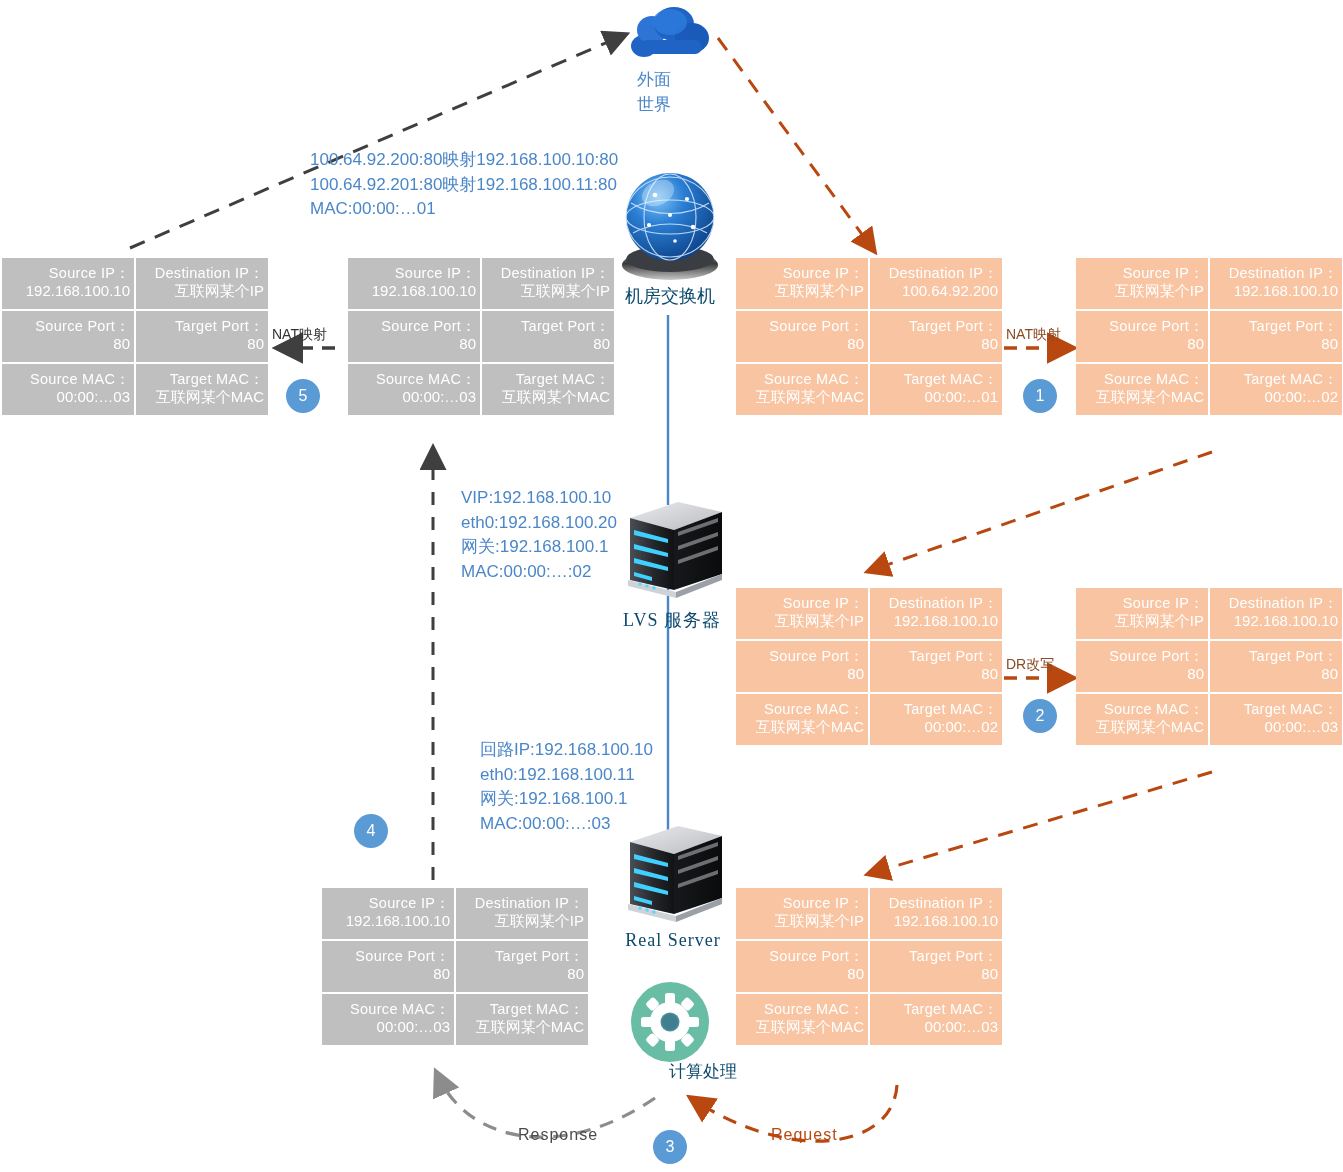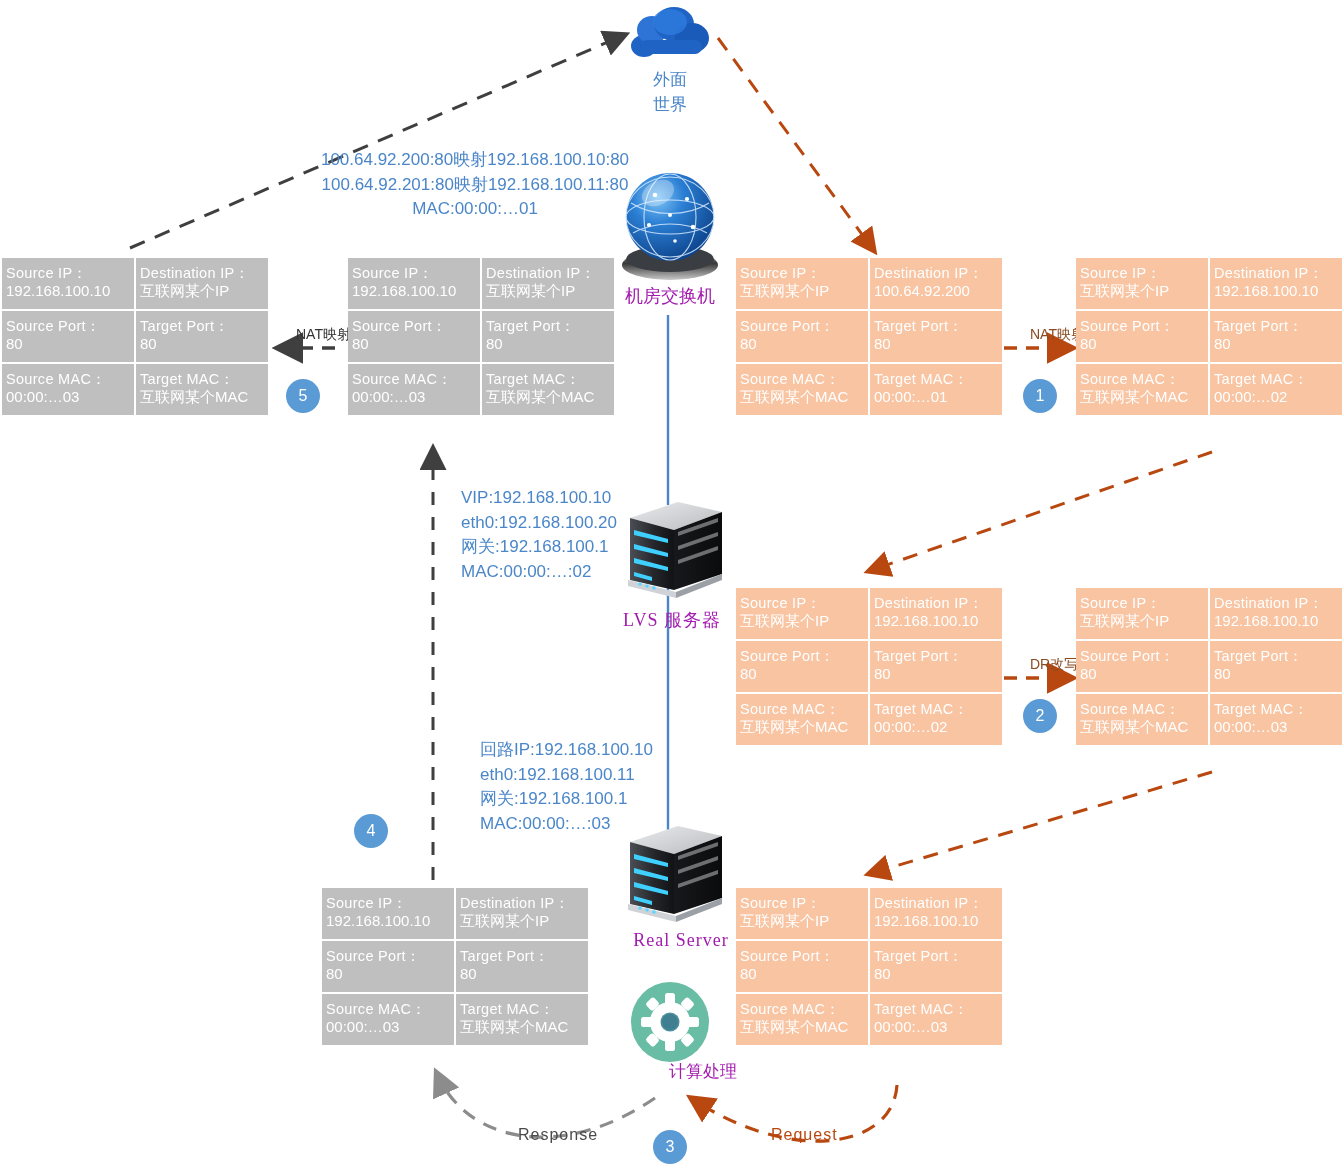--- a/index.html
+++ b/index.html
@@ -32,21 +32,21 @@
     background: #ffffff;
   }
   .packet-cell {
     padding: 6px 4px 8px 4px;
     text-align: center;
     color: #ffffff;
     line-height: 1.25;
     display: flex;
     flex-direction: column;
     justify-content: center;
-    align-items: flex-start;
+    align-items: flex-end;
   }
   .packet-cell .k {
     font-size: 14.5px;
     letter-spacing: .3px;
     white-space: nowrap;
   }
   .packet-cell .v {
     font-size: 15px;
     white-space: nowrap;
   }
@@ -68,40 +68,39 @@
   }
 
   
   .label {
     position: absolute;
     color: #4a86c8;
     font-size: 17px;
     line-height: 1.45;
     white-space: nowrap;
   }
-  .label.center { text-align: center; }
+  .label.center { }
   .op-label {
     position: absolute;
     color: #8a4b22;
     font-size: 14px;
     white-space: nowrap;
-    margin-left: 24px;
   }
   .op-label.dark { color: #333333; }
   .flow-label {
     position: absolute;
     font-size: 16px;
     letter-spacing: 1px;
     white-space: nowrap;
   }
   .flow-label.req { color: #b8480f; }
   .flow-label.res { color: #4a4a4a; }
   .node-caption {
     position: absolute;
-    color: #a21caf;
+    color: #0c4a6e;
     font-size: 18px;
     white-space: nowrap;
     text-align: center;
   }
   .node-caption.mono {
     font-family: Liberation Serif, serif;
     letter-spacing: 1px;
   }
 </style>
 </head>
@@ -287,21 +286,21 @@
 
   <div class="node-caption mono" style="left:612px; top:608px; width:120px;">LVS 服务器</div>
 
   <div class="label" style="left:480px; top:738px;">
     <div>回路IP:192.168.100.10</div>
     <div>eth0:192.168.100.11</div>
     <div>网关:192.168.100.1</div>
     <div>MAC:00:00:…:03</div>
   </div>
 
-  <div class="node-caption mono" style="left:608px; top:930px; width:130px;margin-left:8px;">Real  Server</div>
+  <div class="node-caption mono" style="left:608px; top:930px; width:130px;">Real  Server</div>
 
   <div class="node-caption" style="left:653px; top:1060px; width:100px; font-size:17px;">计算处理</div>
 
   <div class="op-label dark" style="left:272px; top:326px;">NAT映射</div>
   <div class="op-label" style="left:1006px; top:326px;">NAT映射</div>
   <div class="op-label" style="left:1006px; top:656px;">DR改写</div>
 
   <div class="flow-label res" style="left:518px; top:1126px;">Response</div>
   <div class="flow-label req" style="left:771px; top:1126px;">Request</div>
 

